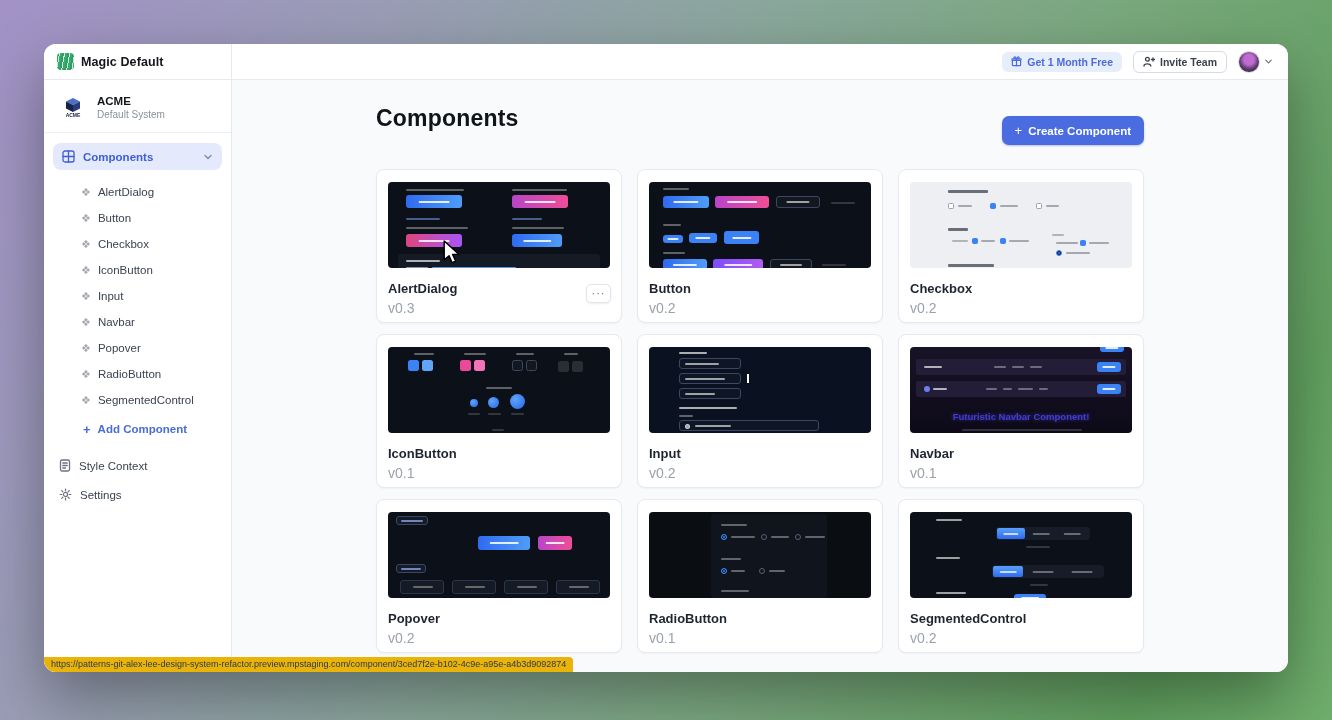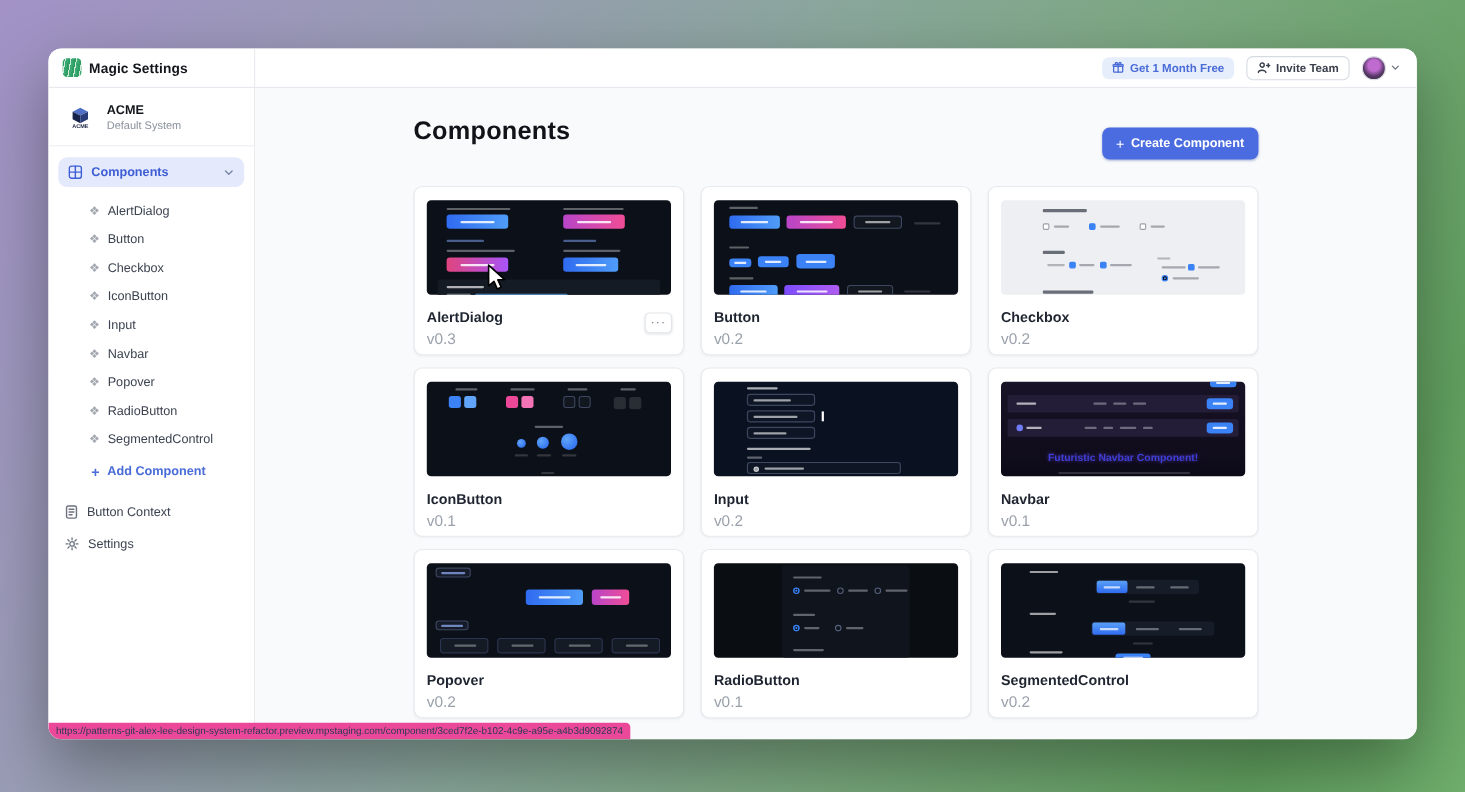--- a/index.html
+++ b/index.html
@@ -93,34 +93,34 @@
   .nbar { position:absolute; left:6px; right:6px; height:16px; background:#241d38; border-radius:2px; }
   .futur { position:absolute; left:0; right:0; top:64px; text-align:center;
     font-family:Liberation Sans, sans-serif; font-weight:bold; font-size:9.5px; color:#3d3ed6;
     text-shadow:0 0 4px rgba(120,80,255,.55); }
   .seg { position:absolute; background:#161c28; border-radius:3px; height:13px; display:flex; align-items:center; padding:1px; gap:1px; }
   .seg .on { background:linear-gradient(180deg,#5aa0f8,#2f6bf0); border-radius:2px; height:11px; position:relative; }
   .seg .off { position:relative; height:11px; }
   .seg i { position:absolute; left:50%; top:50%; transform:translate(-50%,-50%); width:55%; height:2px;
     background:rgba(255,255,255,.7); border-radius:1px; }
   
-  .urlbar { position:absolute; left:0; bottom:0; height:15px; background:#ec4899; color:#2b3a55;
+  .urlbar { position:absolute; left:0; bottom:0; height:15px; background:#eab308; color:#2b3a55;
     font-size:9px; line-height:15px; padding:0 7px; border-top-right-radius:4px; white-space:nowrap; }
   .cursor { position:absolute; left:441px; top:240px; z-index:50; }
   svg.stroke { stroke:currentColor; fill:none; stroke-width:1.3; stroke-linecap:round; stroke-linejoin:round; }
 </style>
 </head>
 <body>
 
 <div class="window">
 
   <div class="topbar">
     <div class="topbar-left">
       <span class="mp-logo"></span>
-      <span class="brand">Magic Settings</span>
+      <span class="brand">Magic Default</span>
     </div>
     <div class="topbar-right">
       <div class="promo-btn">
         <svg class="stroke" width="11" height="11" viewBox="0 0 12 12" style="color:#4a6cd9">
           <rect x="1.5" y="4.8" width="9" height="5.7" rx="0.8"></rect>
             <rect x="1" y="3" width="10" height="1.8" rx="0.6"></rect>
           <line x1="6" y1="3" x2="6" y2="10.5"></line>
             <circle cx="4.2" cy="1.9" r="1.1"></circle>
             <circle cx="7.8" cy="1.9" r="1.1"></circle>
         </svg>
@@ -219,21 +219,21 @@
       </div>
 
       <div class="foot-list">
         <div class="foot-item">
           <svg class="stroke" width="12" height="13" viewBox="0 0 12 13" style="color:#6b7280">
             <rect x="1.5" y="1" width="9" height="11" rx="1.5"></rect>
               <line x1="3.8" y1="4" x2="8.2" y2="4"></line>
               <line x1="3.8" y1="6.5" x2="8.2" y2="6.5"></line>
               <line x1="3.8" y1="9" x2="6.5" y2="9"></line>
           </svg>
-          <span>Button Context</span>
+          <span>Style Context</span>
         </div>
         <div class="foot-item">
           <svg class="stroke" width="13" height="13" viewBox="0 0 14 14" style="color:#6b7280">
             <circle cx="7" cy="7" r="2.2"></circle>
             <path d="M7 1.2 V3 M7 11 V12.8 M1.2 7 H3 M11 7 H12.8 M2.9 2.9 L4.2 4.2 M9.8 9.8 L11.1 11.1 M11.1 2.9 L9.8 4.2 M4.2 9.8 L2.9 11.1"></path>
           </svg>
           <span>Settings</span>
         </div>
       </div>
     </div>

